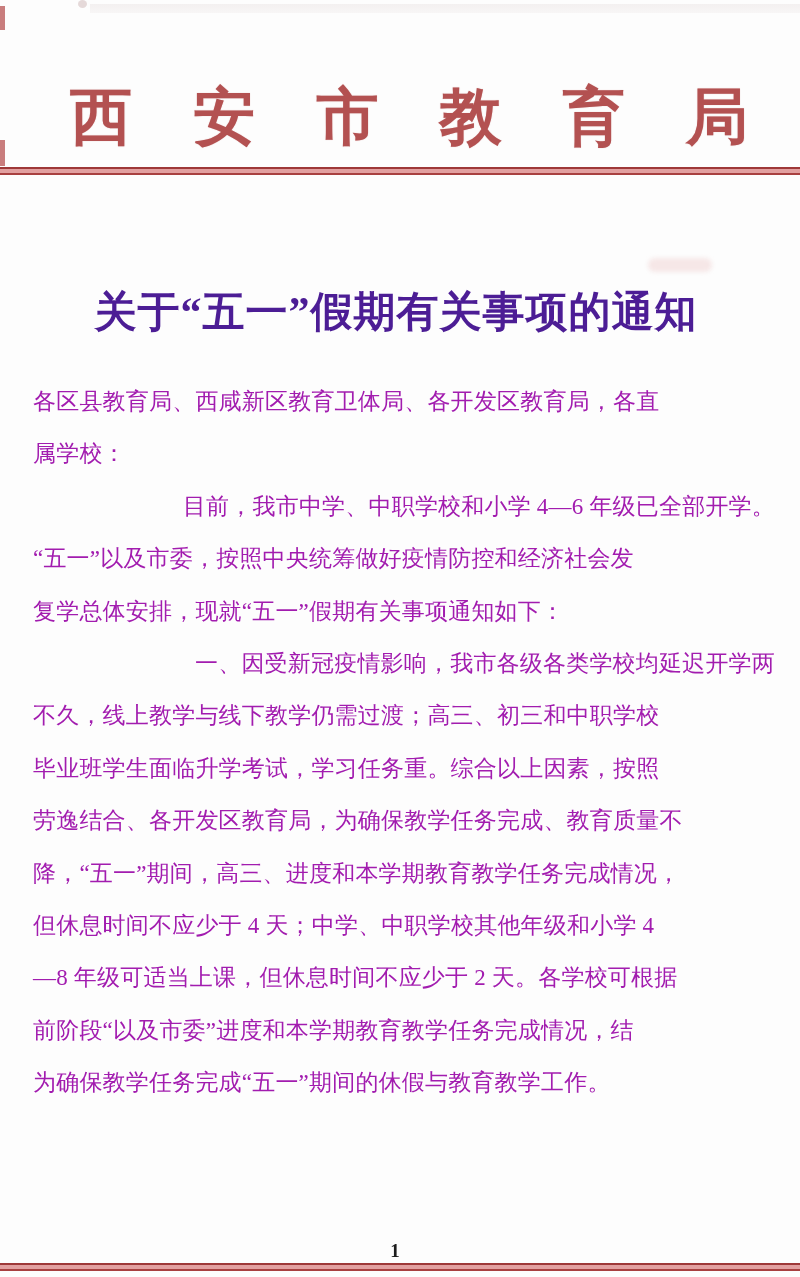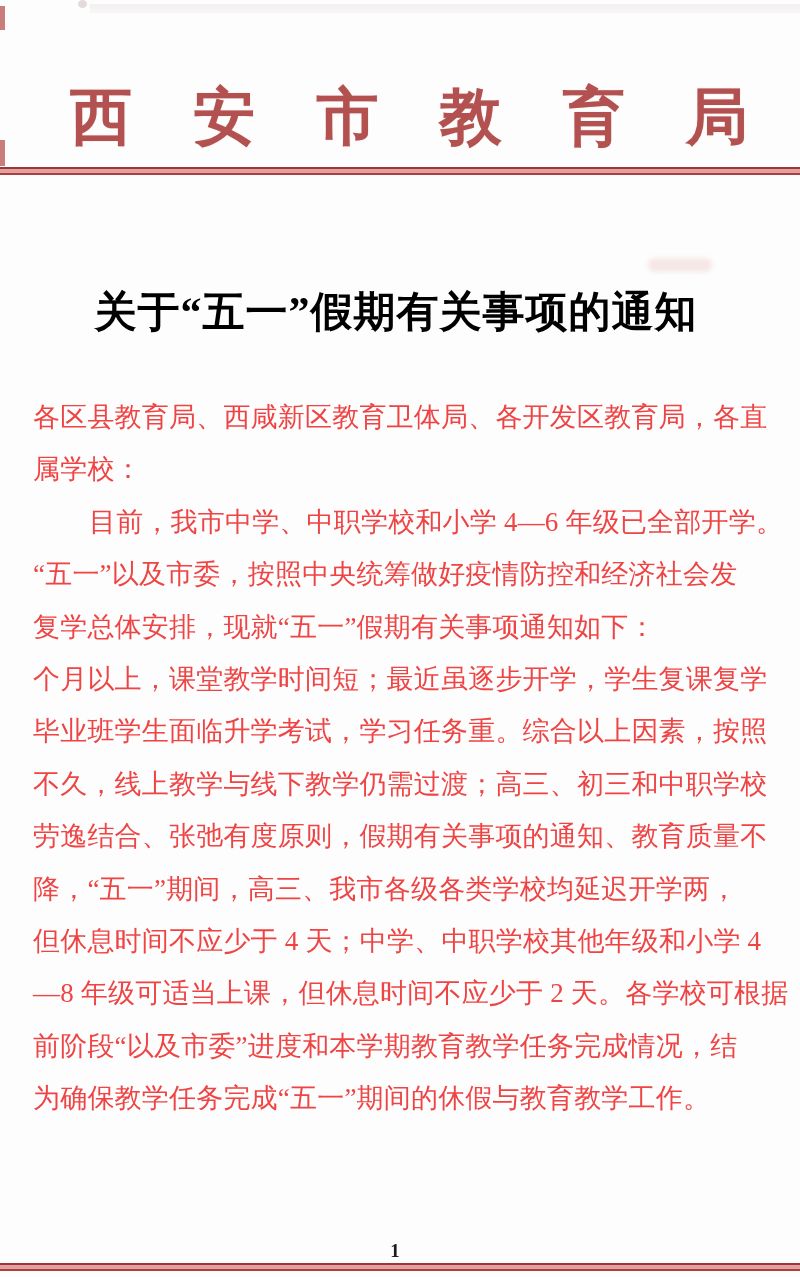--- a/index.html
+++ b/index.html
@@ -70,47 +70,47 @@
 
   
   .doc-title {
     position: absolute;
     left: 0; top: 258px;
     width: 792px;
     text-align: center;
     font-size: 42px;
     line-height: 52px;
     font-weight: bold;
-    color: #000000;
+    color: #4c1d95;
     letter-spacing: 1px;
   }
   .title-smudge {
     position: absolute;
     left: 648px; top: 258px;
     width: 64px; height: 14px;
     background: #f6e7e7;
     border-radius: 8px;
     filter: blur(2px);
   }
 
   
   .body-text {
     position: absolute;
-    left: 33px; top: 391px;
+    left: 33px; top: 376px;
     width: 742px;
-    font-size: 27px;
-    color: #ef4444;
+    font-size: 23px;
+    color: #a21caf;
     letter-spacing: 0.2px;
   }
   .line {
     height: 52.4px;
     line-height: 52.4px;
     white-space: nowrap;
   }
-  .line.indent { text-indent: 56px; }
+  .line.indent { text-indent: 56px; text-align: right; }
 
   
   .page-number {
     position: absolute;
     left: 0; top: 1240px;
     width: 790px;
     text-align: center;
     font-size: 19px;
     line-height: 22px;
     font-weight: bold;
@@ -140,25 +140,25 @@
 
   <div class="title-smudge"></div>
   <h1 class="doc-title">关于“五一”假期有关事项的通知</h1>
 
   <div class="body-text">
     <div class="line">各区县教育局、西咸新区教育卫体局、各开发区教育局，各直</div>
     <div class="line">属学校：</div>
     <div class="line indent">目前，我市中学、中职学校和小学 4—6 年级已全部开学。</div>
     <div class="line">“五一”以及市委，按照中央统筹做好疫情防控和经济社会发</div>
     <div class="line">复学总体安排，现就“五一”假期有关事项通知如下：</div>
-    <div class="line">个月以上，课堂教学时间短；最近虽逐步开学，学生复课复学</div>
+    <div class="line indent">一、因受新冠疫情影响，我市各级各类学校均延迟开学两</div>
+    <div class="line">不久，线上教学与线下教学仍需过渡；高三、初三和中职学校</div>
     <div class="line">毕业班学生面临升学考试，学习任务重。综合以上因素，按照</div>
-    <div class="line">不久，线上教学与线下教学仍需过渡；高三、初三和中职学校</div>
-    <div class="line">劳逸结合、张弛有度原则，假期有关事项的通知、教育质量不</div>
-    <div class="line">降，“五一”期间，高三、我市各级各类学校均延迟开学两，</div>
+    <div class="line">劳逸结合、各开发区教育局，为确保教学任务完成、教育质量不</div>
+    <div class="line">降，“五一”期间，高三、进度和本学期教育教学任务完成情况，</div>
     <div class="line">但休息时间不应少于 4 天；中学、中职学校其他年级和小学 4</div>
     <div class="line">—8 年级可适当上课，但休息时间不应少于 2 天。各学校可根据</div>
     <div class="line">前阶段“以及市委”进度和本学期教育教学任务完成情况，结</div>
     <div class="line">为确保教学任务完成“五一”期间的休假与教育教学工作。</div>
   </div>
 
   <div class="page-number">1</div>
   <div class="red-rule bottom"></div>
 
 </div>

